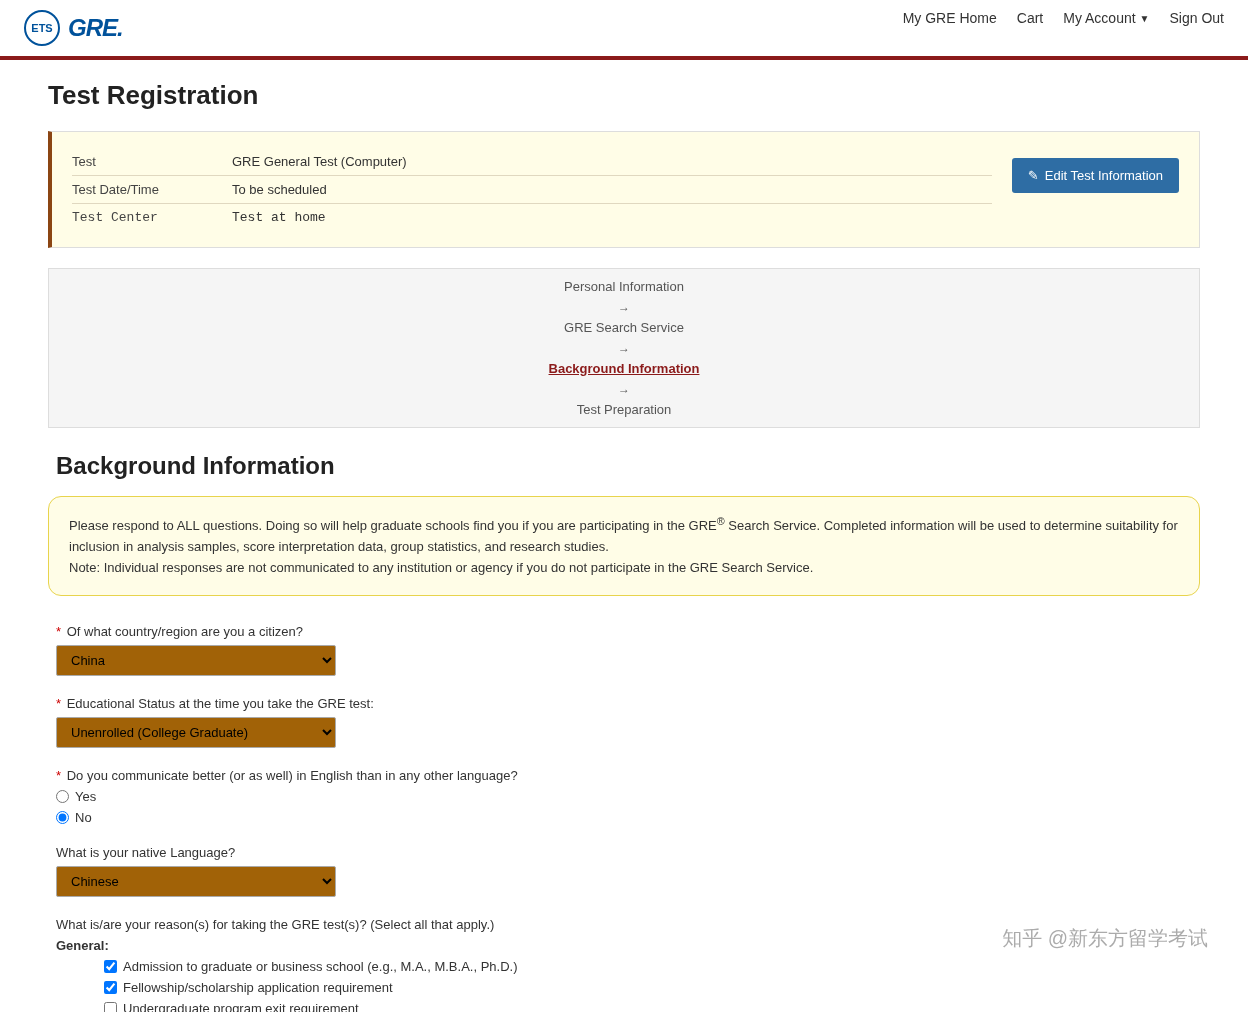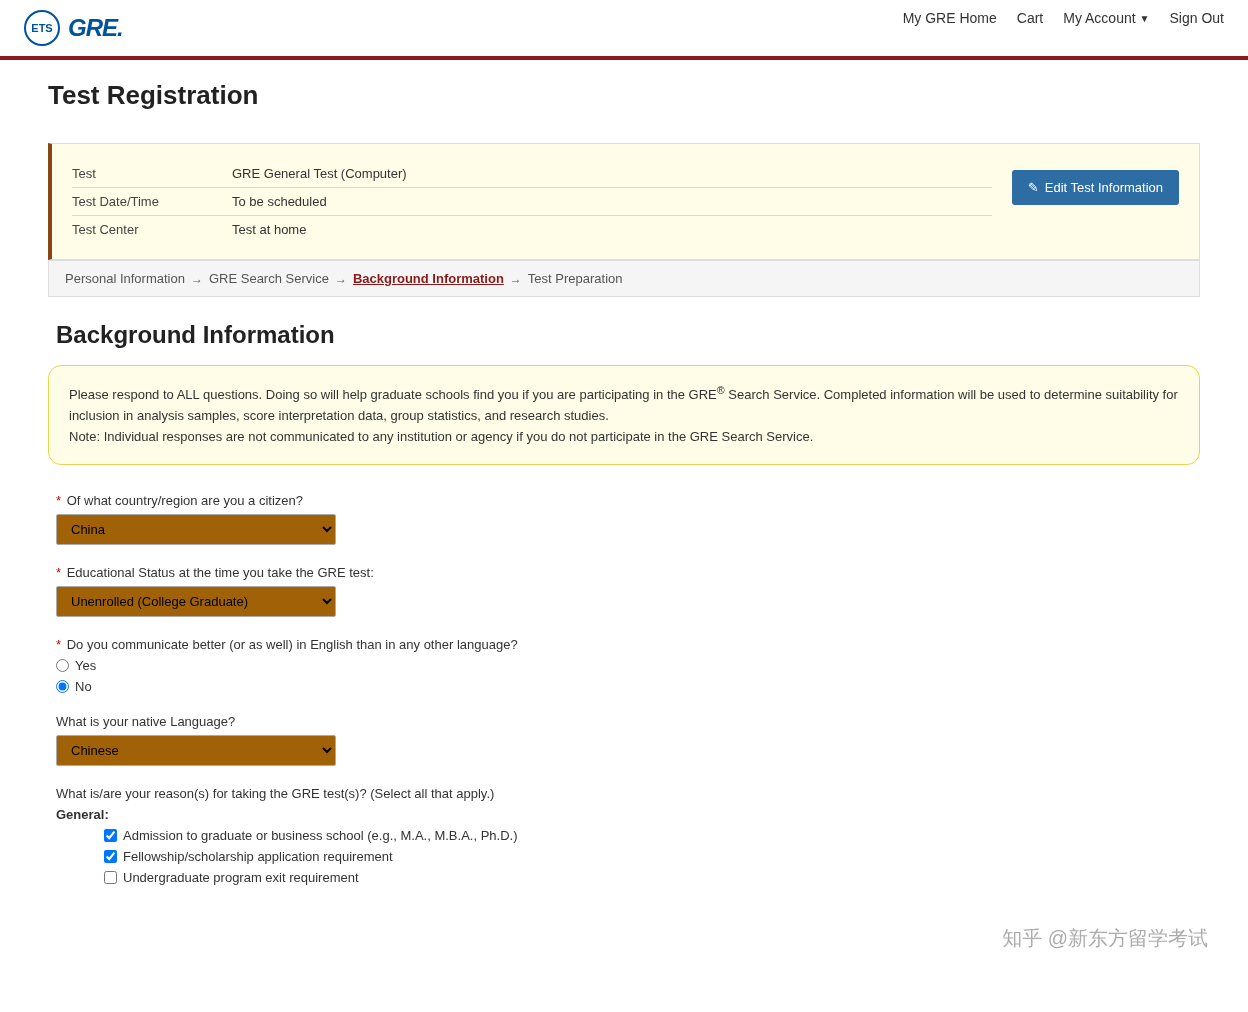--- a/index.html
+++ b/index.html
@@ -63,41 +63,42 @@
       max-width: 1200px;
       margin: 0 auto;
       padding: 20px 24px;
     }
 
     
     .page-title {
       font-size: 26px;
       font-weight: bold;
       color: #222;
-      margin-bottom: 32px;
+      margin-bottom: 20px;
     }
 
     
     .test-info-box {
       background: #FFFDE7;
       border: 1px solid #ddd;
       border-left: 4px solid #8B4513;
       padding: 16px 20px;
+      margin-bottom: 20px;
       display: flex;
       justify-content: space-between;
       align-items: flex-start;
     }
     .test-info-fields { flex: 1; }
     .test-info-row {
       display: flex;
       padding: 6px 0;
       border-bottom: 1px solid #e0d8c0;
       font-size: 13px;
     }
-    .test-info-row:last-child { border-bottom: none; }
+    .test-info-row:last-child { border-bottom: none; font-family: Liberation Mono, monospace; }
     .test-info-label {
       width: 160px;
       font-weight: normal;
       color: #444;
     }
     .test-info-value {
       color: #333;
     }
     .edit-btn {
       background: #2E6DA4;
@@ -118,20 +119,21 @@
     
     .breadcrumb {
       background: #f5f5f5;
       border: 1px solid #ddd;
       padding: 10px 16px;
       font-size: 13px;
       margin-bottom: 24px;
       display: flex;
       align-items: center;
       gap: 6px;
+      flex-direction: column;
     }
     .breadcrumb-item { color: #555; }
     .breadcrumb-item.active { color: #8B1A1A; font-weight: bold; text-decoration: underline; }
     .breadcrumb-arrow { color: #555; font-size: 12px; }
 
     
     .section-title {
       font-size: 24px;
       font-weight: bold;
       color: #222;

